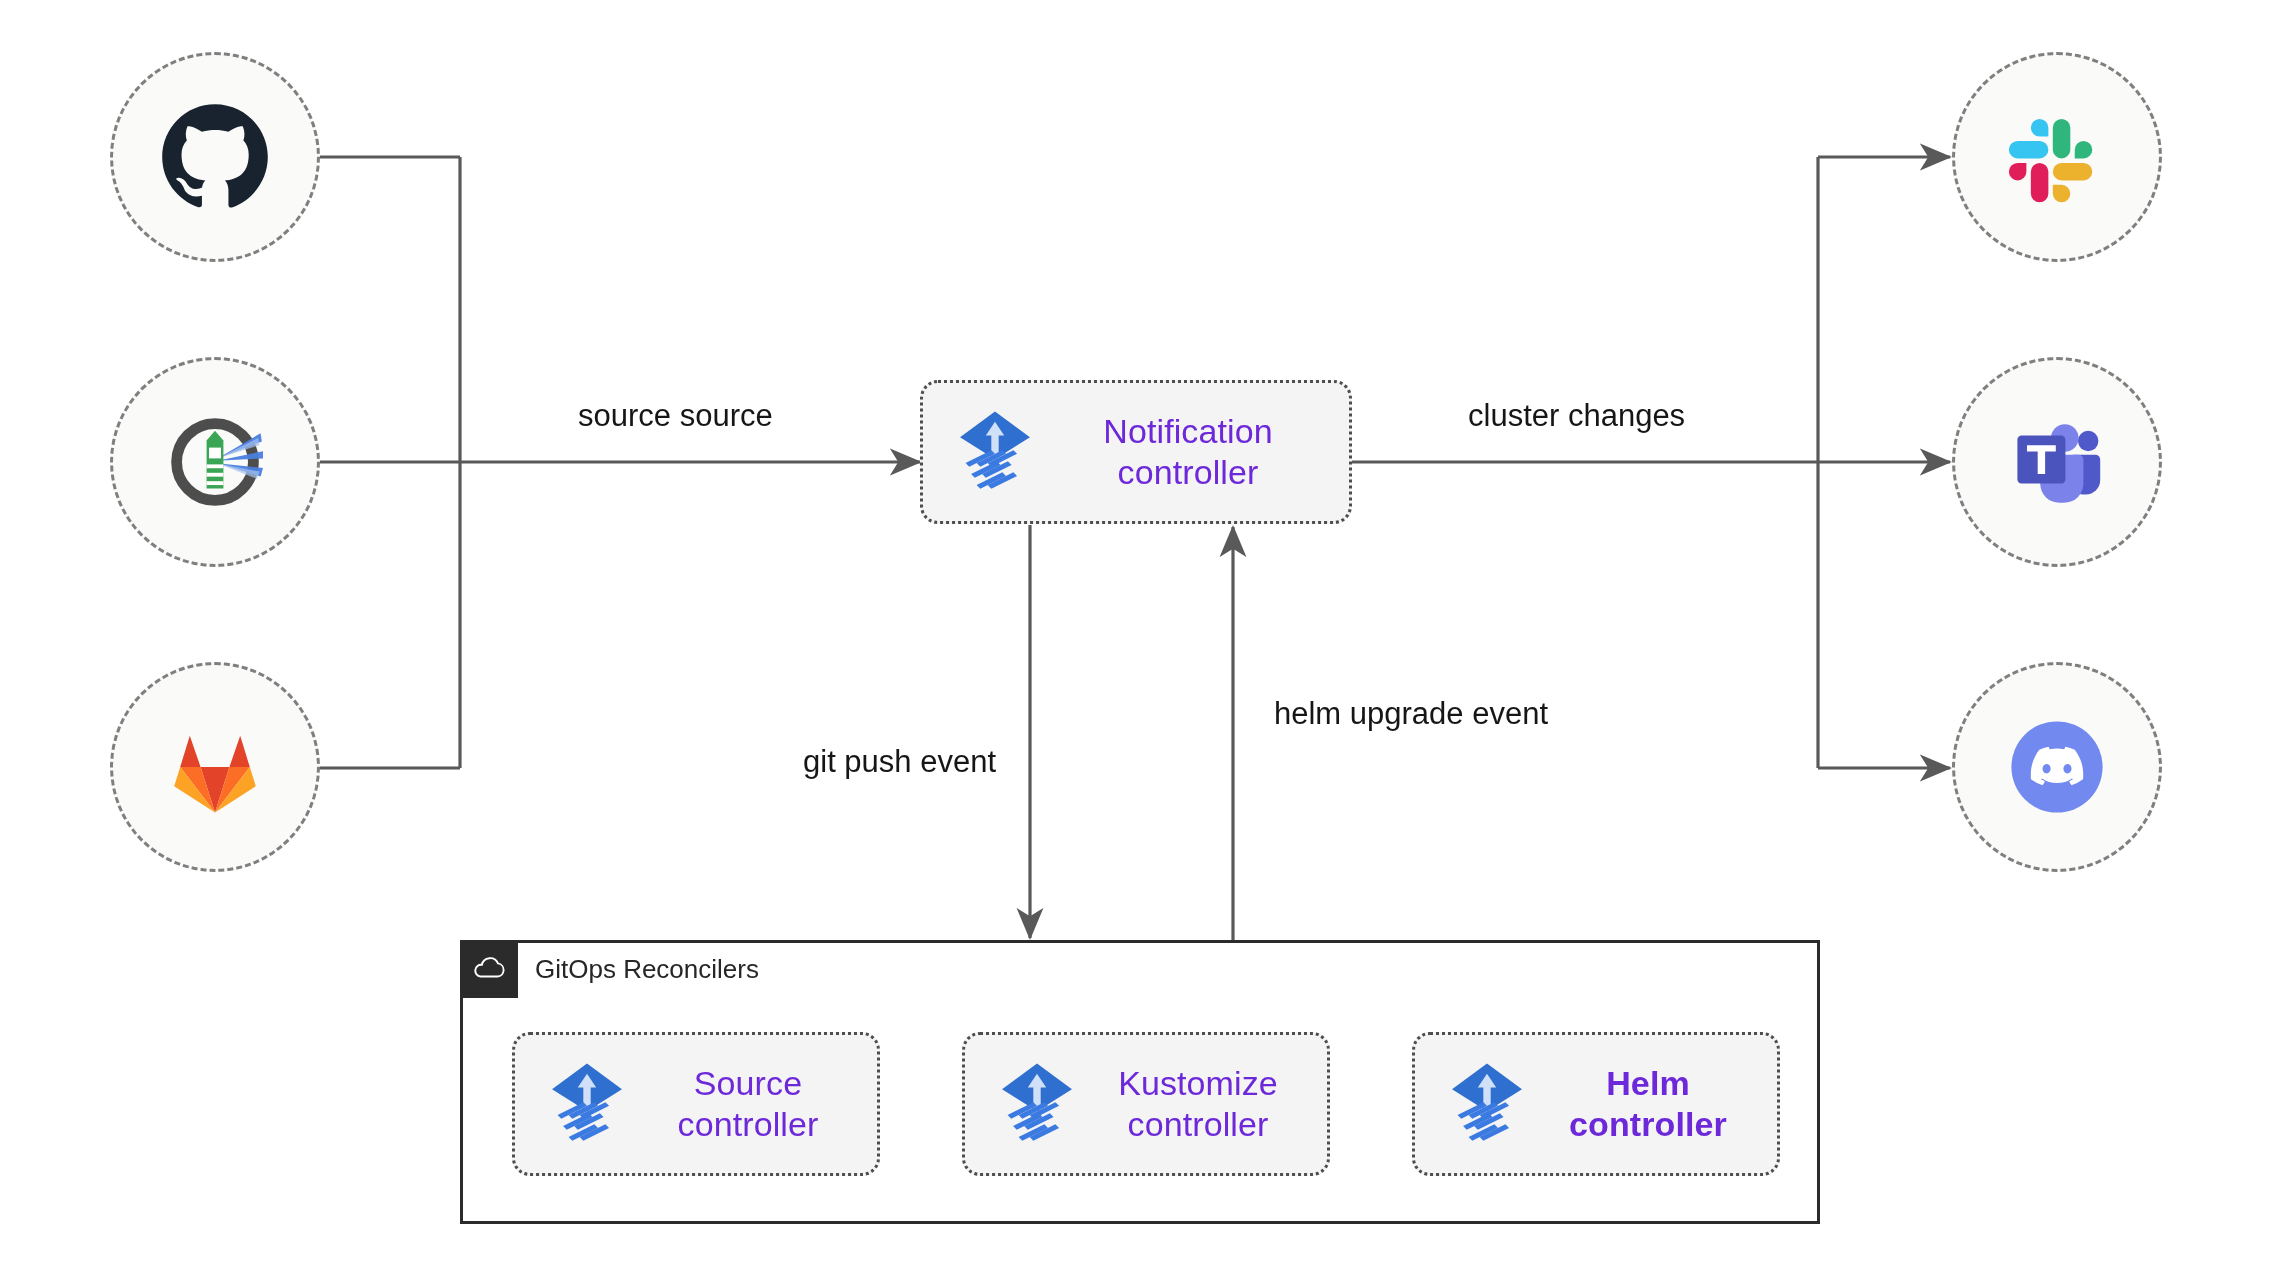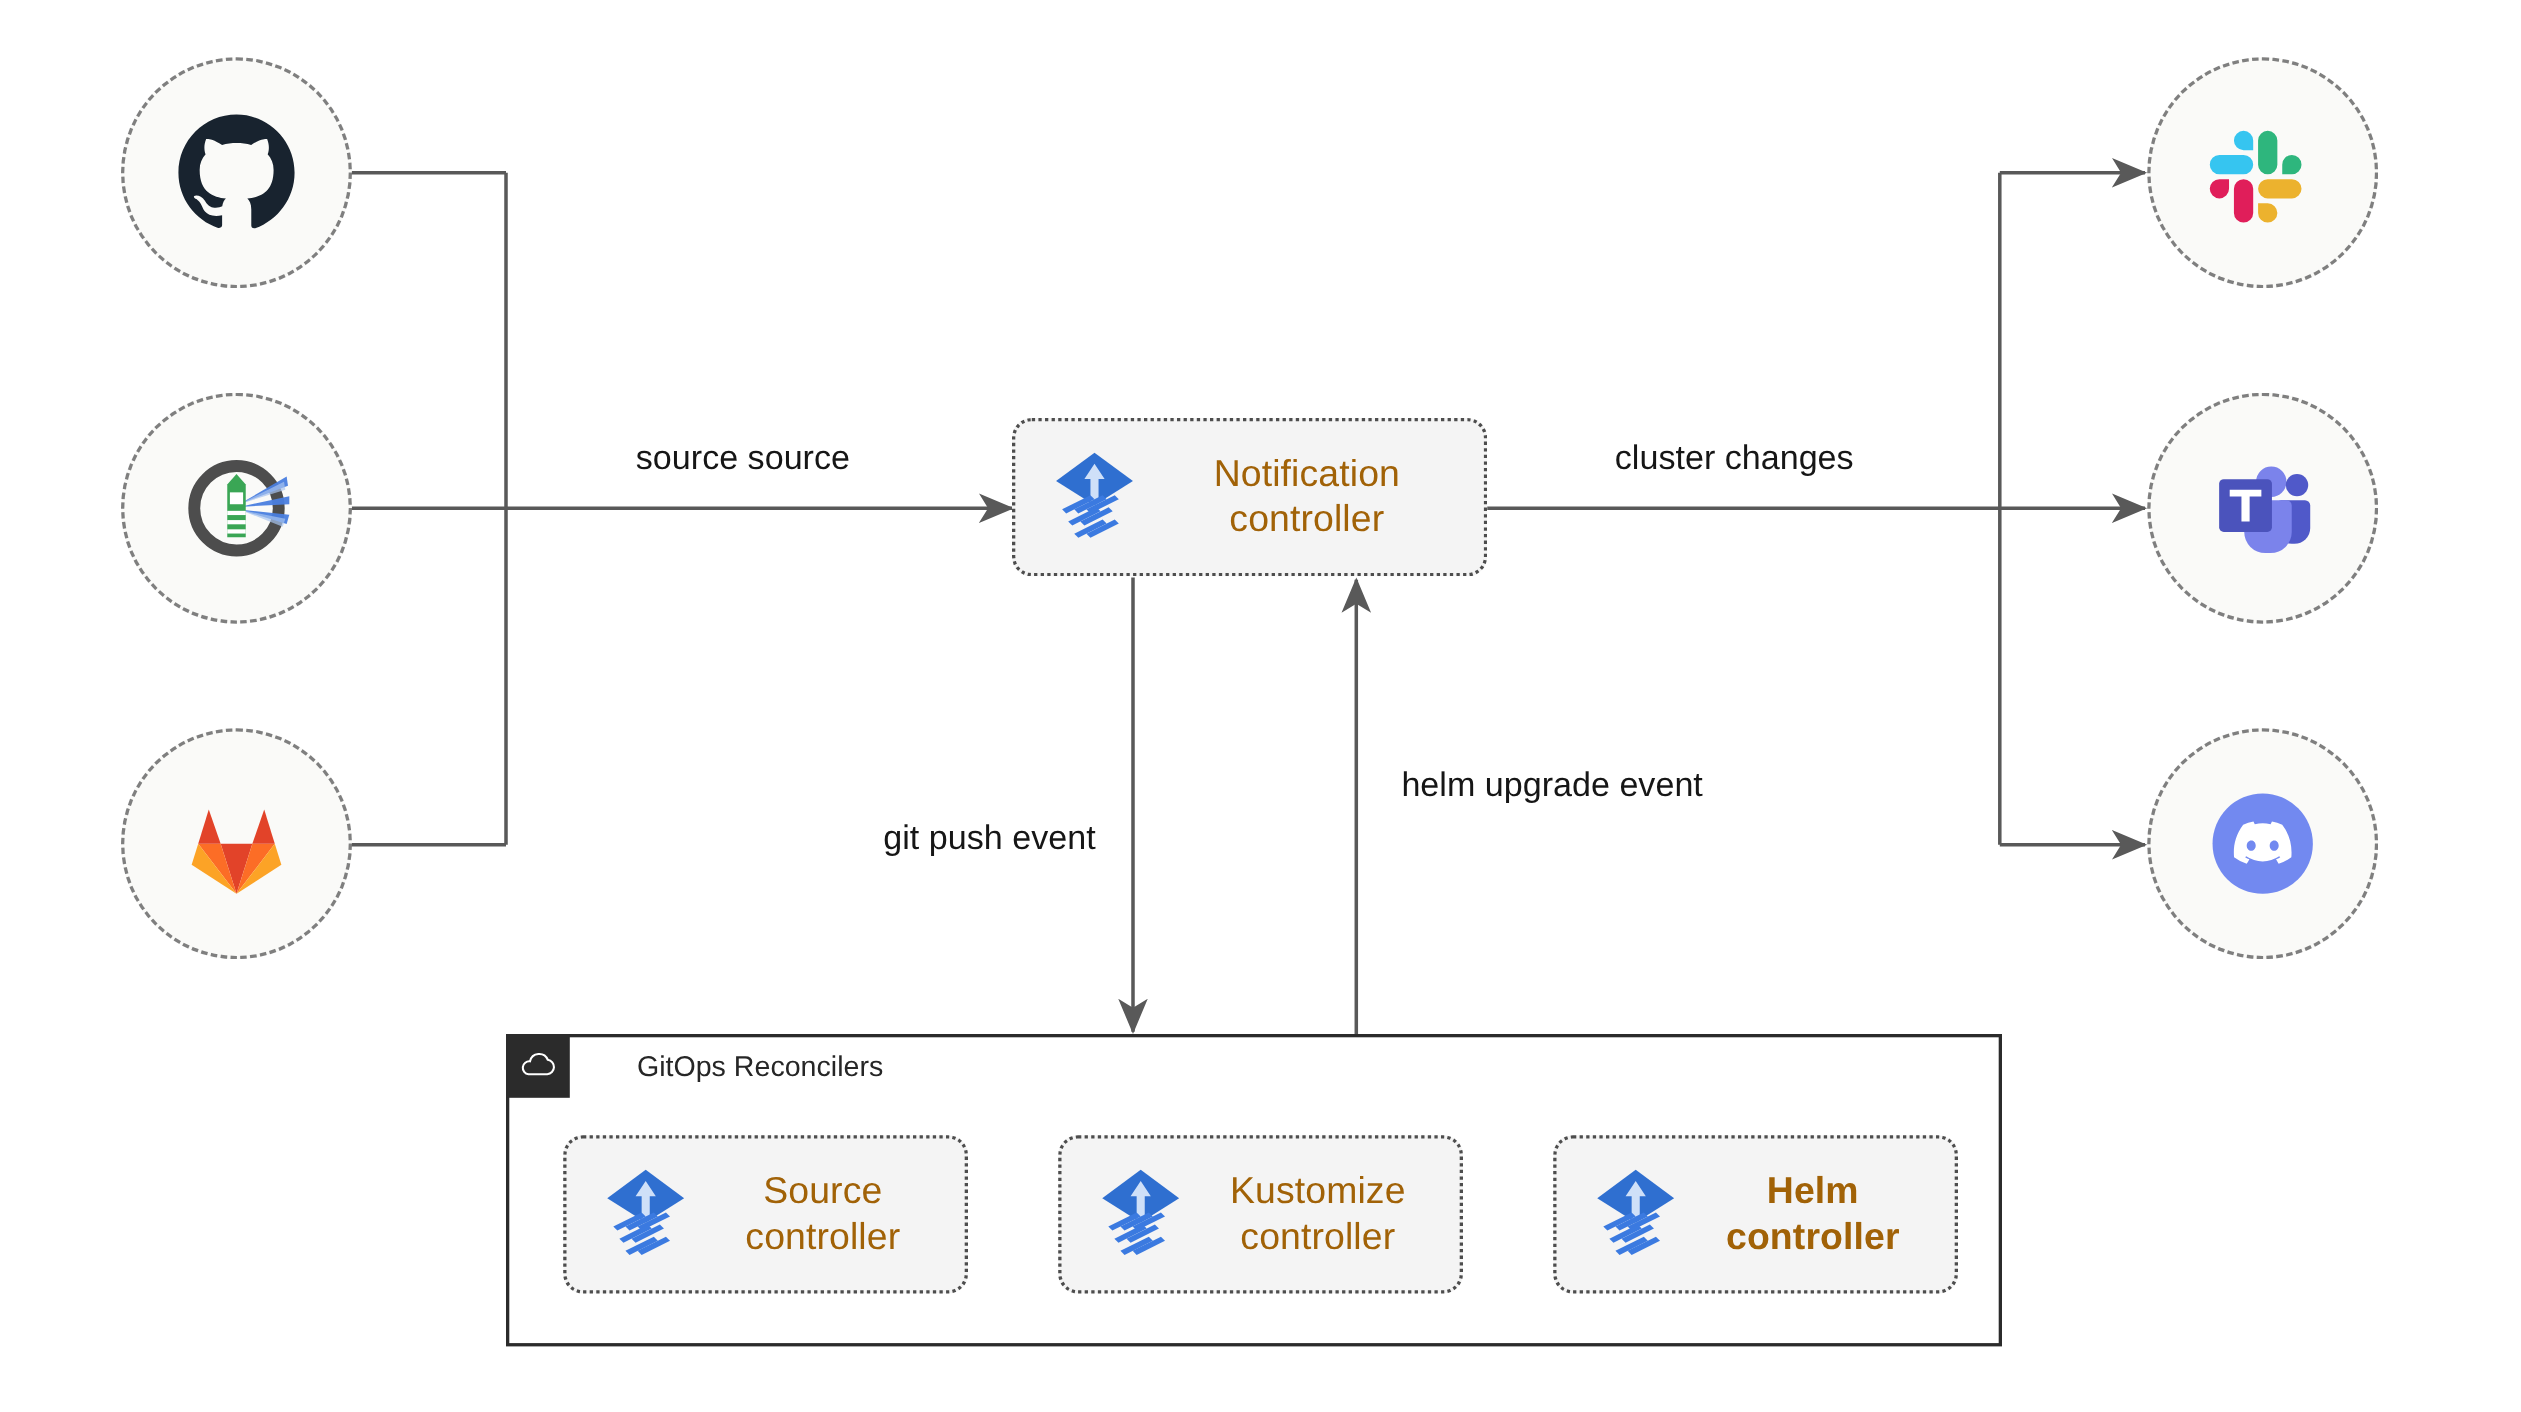--- a/index.html
+++ b/index.html
@@ -61,21 +61,21 @@
   .ctrl-box .flux-mark {
     width: 92px;
     height: 92px;
     flex: 0 0 92px;
   }
   .ctrl-box .ctrl-label {
     flex: 1 1 auto;
     text-align: center;
     font-size: 34px;
     line-height: 1.22;
-    color: #a16207;
+    color: #6d28d9;
     letter-spacing: .1px;
     padding-right: 14px;
   }
   .ctrl-box .ctrl-label span { display: block; }
 
   
   #gitops-container {
     position: absolute;
     left: 460px;
     top: 940px;
@@ -85,21 +85,20 @@
     background: #ffffff;
     box-sizing: border-box;
   }
   #gitops-header {
     position: absolute;
     left: 460px;
     top: 940px;
     display: flex;
     align-items: center;
     height: 58px;
-    gap: 44px;
   }
   #gitops-header .cloud-chip {
     width: 58px;
     height: 58px;
     background: #2b2b2b;
     display: flex;
     align-items: center;
     justify-content: center;
     box-sizing: border-box;
   }

